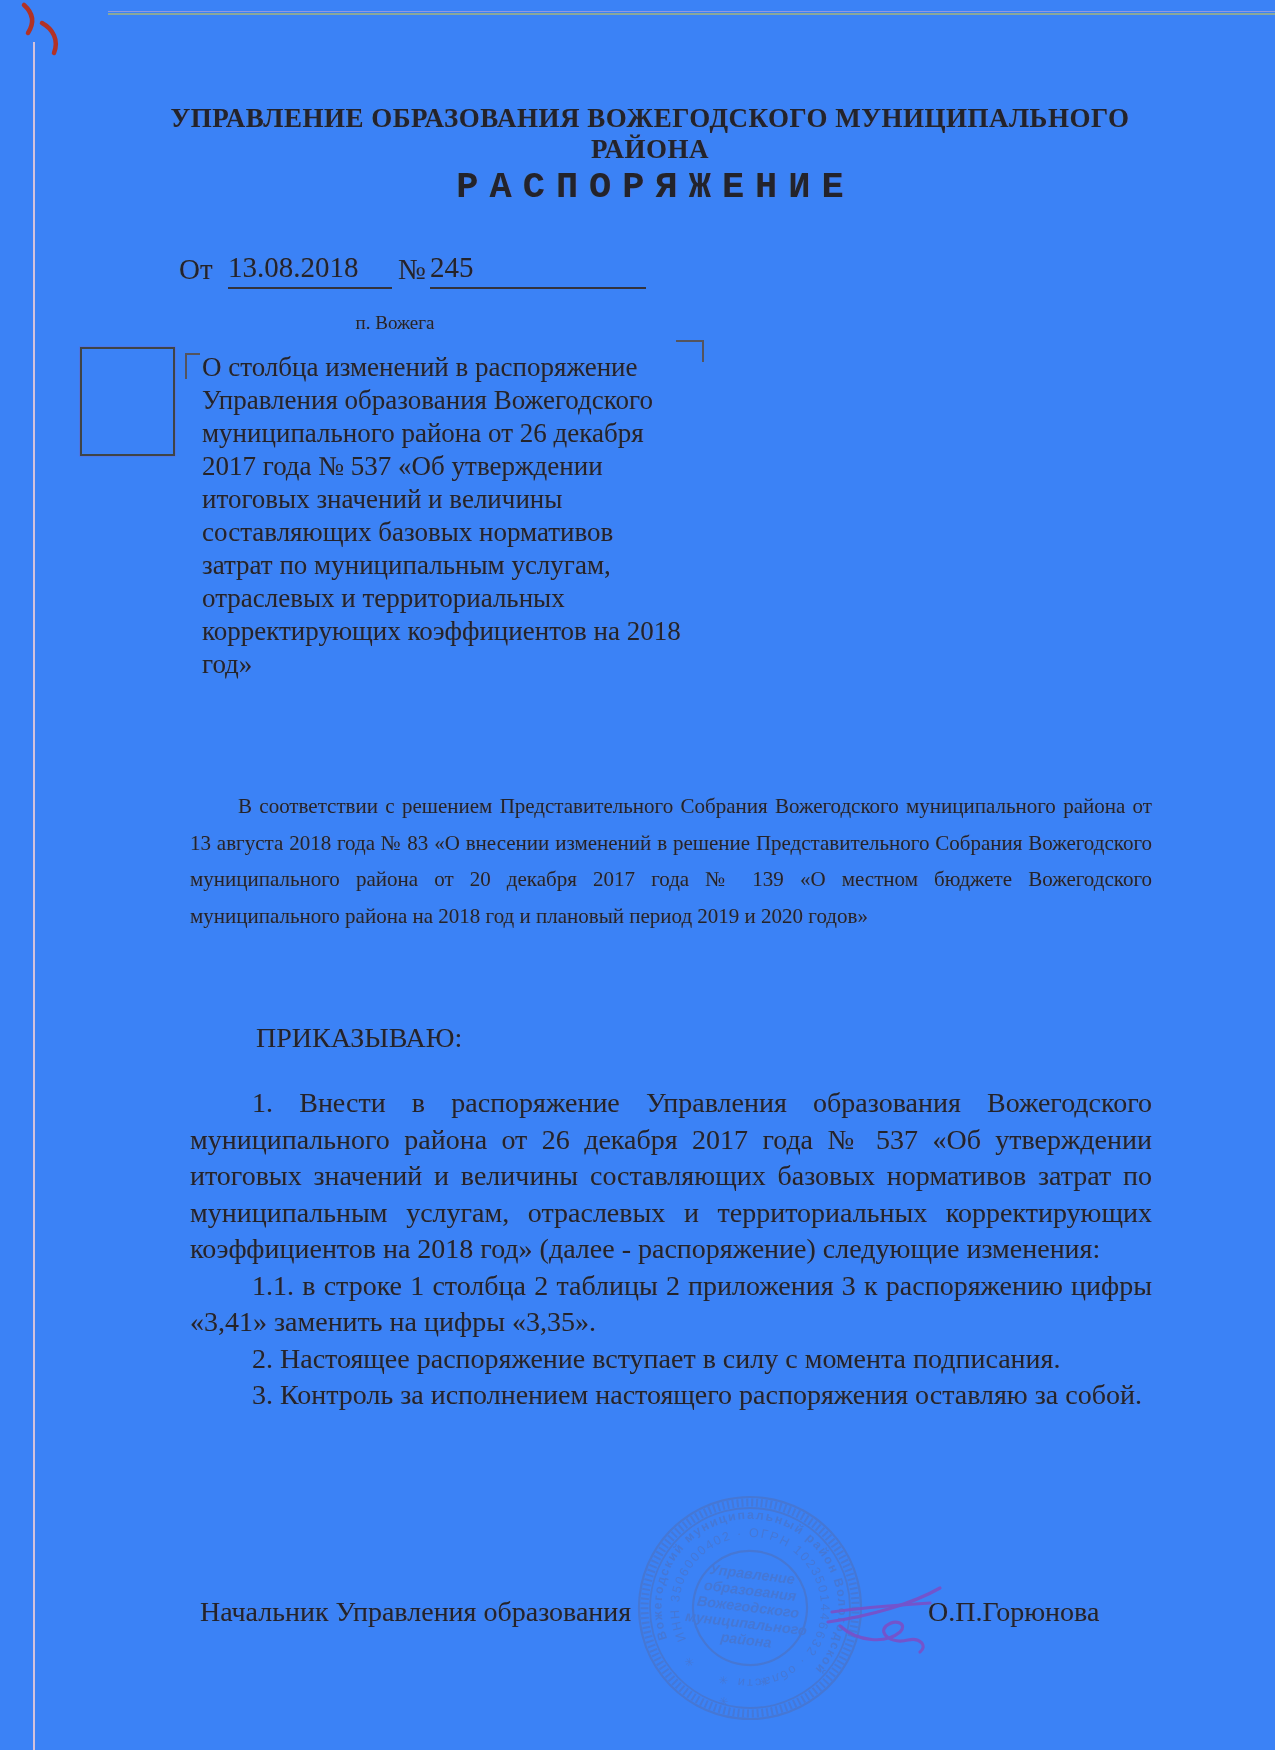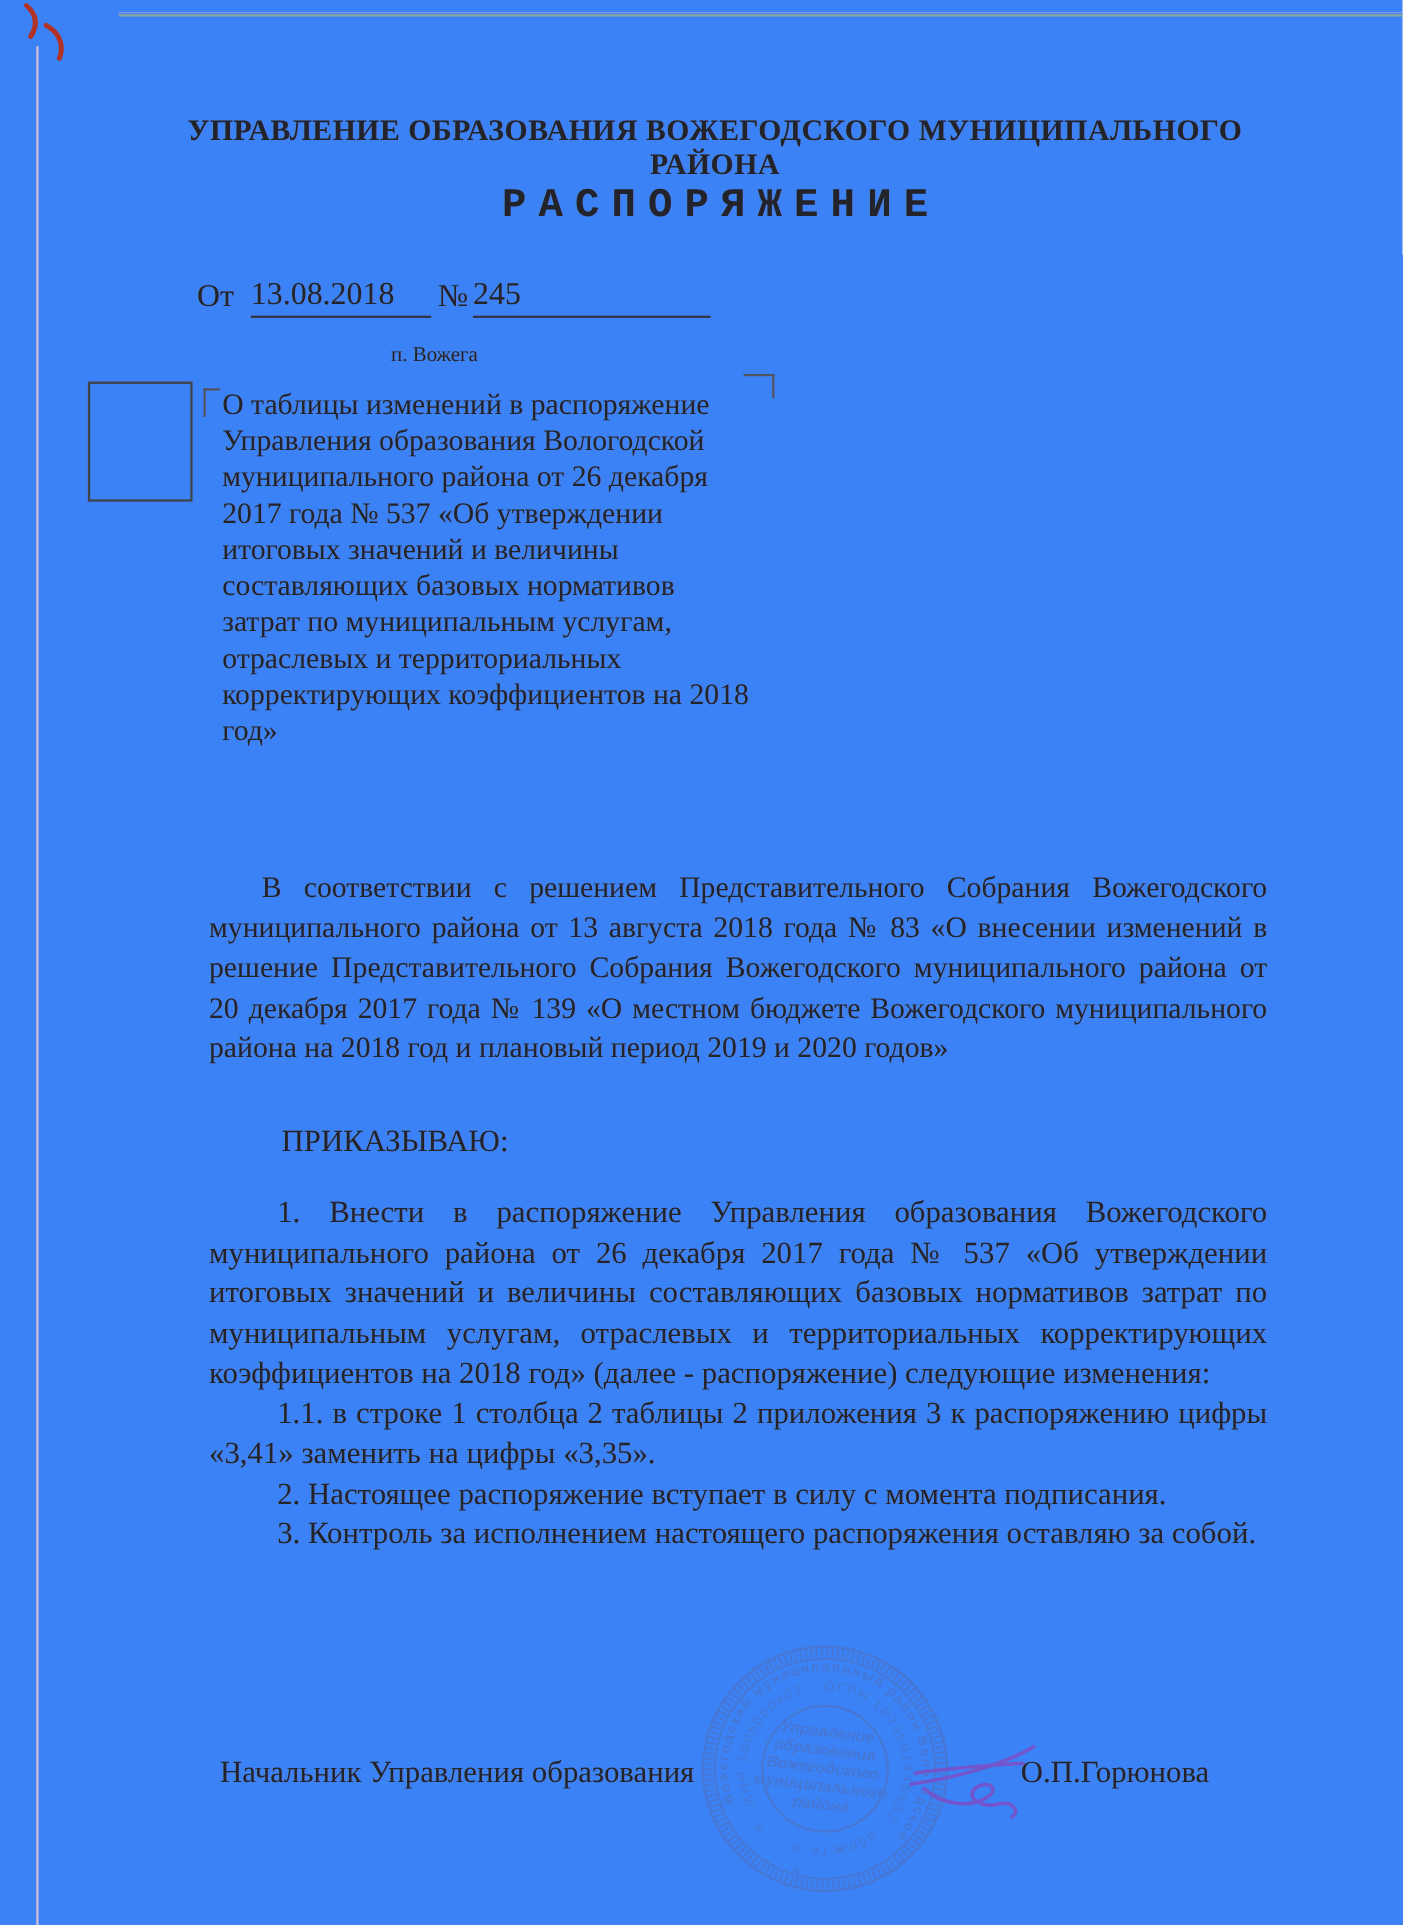--- a/index.html
+++ b/index.html
@@ -49,21 +49,21 @@
   .corner-right{
     position:absolute;left:676px;top:340px;width:26px;height:20px;
     border-right:2px solid #54545e;border-top:2px solid #54545e;
   }
   .subject{
     position:absolute;left:202px;top:351px;width:490px;
     font-size:27px;line-height:33px;
   }
   .intro{
     position:absolute;left:190px;top:788px;width:962px;
-    font-size:27px;line-height:36.5px;text-align:justify;text-indent:48px;
+    font-size:21px;line-height:36.5px;text-align:justify;text-indent:48px;
   }
   .decree-word{
     position:absolute;left:190px;top:1022px;font-size:28px;text-indent:66px;width:900px;
   }
   .items{
     position:absolute;left:190px;top:1085px;width:962px;
     font-size:28px;line-height:36.5px;text-align:justify;
   }
   .items p{margin:0;text-indent:62px;}
   .signer-title{position:absolute;left:190px;top:1596px;font-size:28px;margin-left:10px;}
@@ -97,22 +97,22 @@
     <span class="fill-line num doc-text">245</span>
   </div>
 
   <div class="place doc-text">п. Вожега</div>
 
   <div class="reg-box"></div>
   <div class="corner-left"></div>
   <div class="corner-right"></div>
 
   <div class="subject doc-text">
-    <div>О таблицы изменений в распоряжение</div>
-    <div>Управления образования  Вологодской</div>
+    <div>О столбца изменений в распоряжение</div>
+    <div>Управления образования  Вожегодского</div>
     <div>муниципального района от 26 декабря</div>
     <div>2017 года № 537 «Об    утверждении</div>
     <div>итоговых значений и величины</div>
     <div>составляющих базовых нормативов</div>
     <div>затрат по муниципальным услугам,</div>
     <div>отраслевых и  территориальных</div>
     <div>корректирующих коэффициентов на 2018</div>
     <div>год»</div>
   </div>
 

